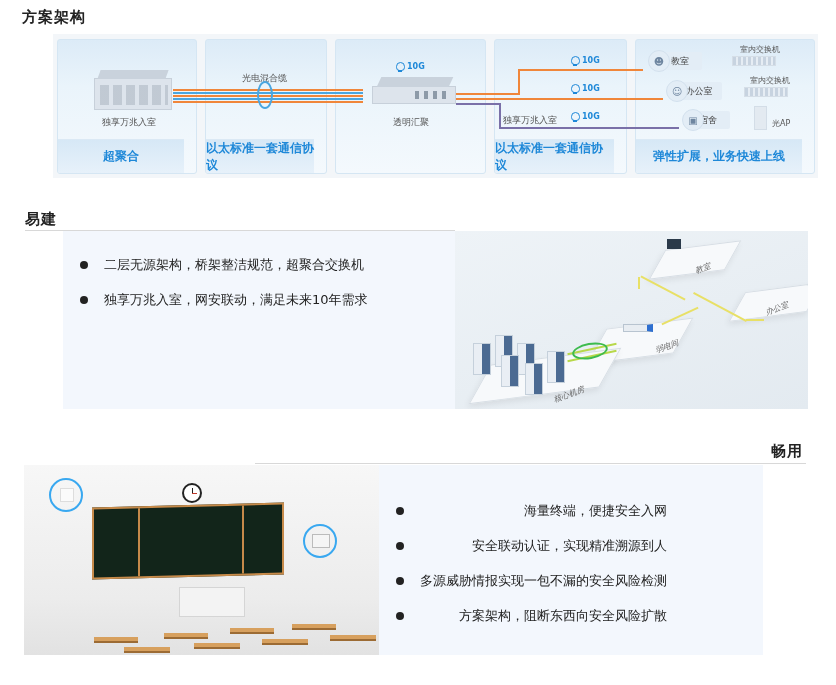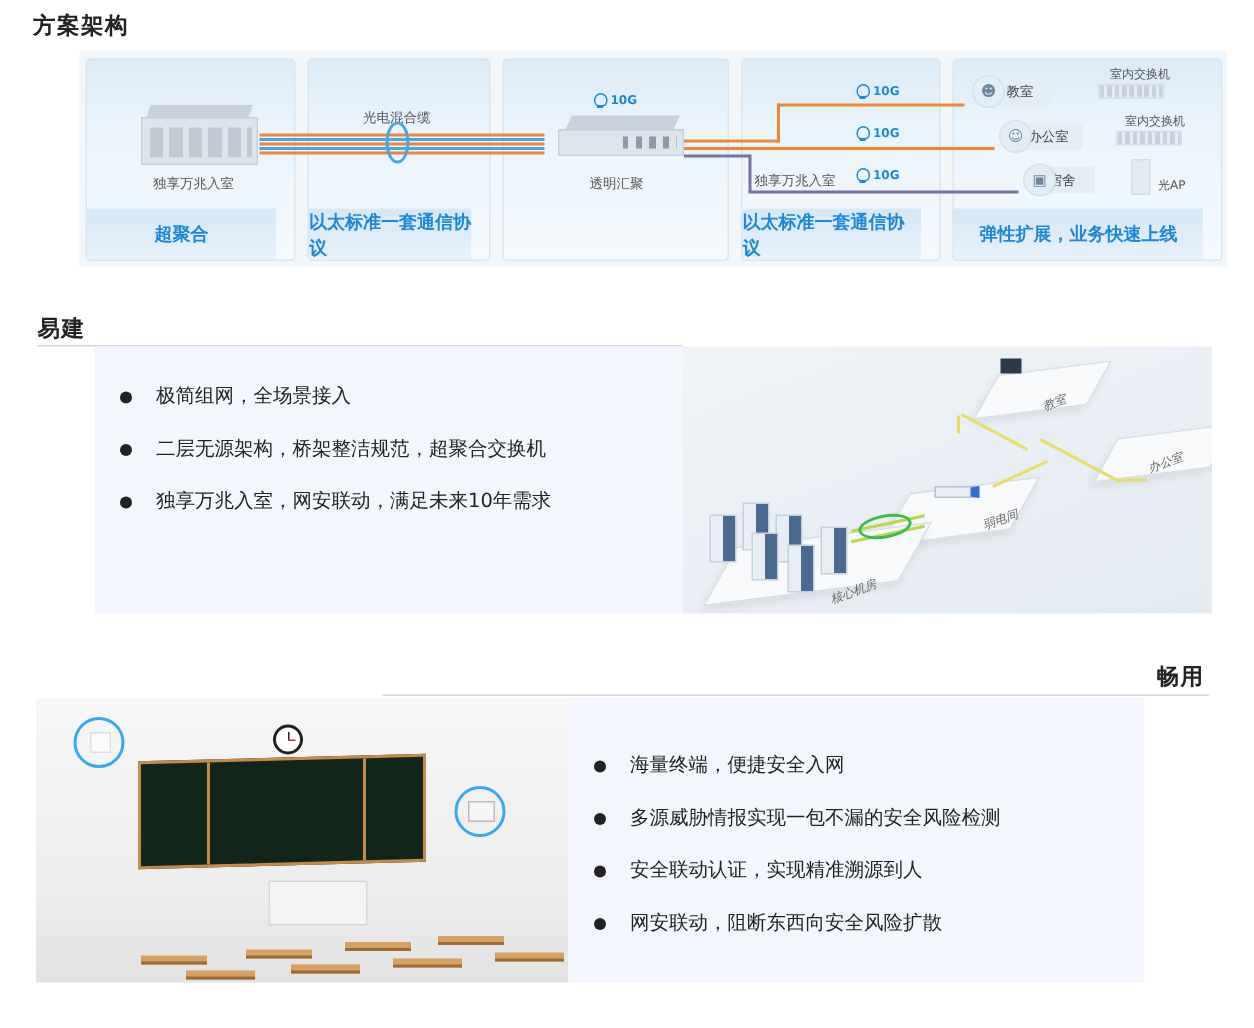--- a/index.html
+++ b/index.html
@@ -149,21 +149,20 @@
 
   <div class="line purple" style="left:403px; top:69px; width:44px;"></div>
   <div class="vline purple" style="left:446px; top:69px; height:25px;"></div>
   <div class="line purple" style="left:446px; top:93px; width:180px;"></div>
 </div>
 
 <div class="sec-title" style="left:25px; top:210px;">易建</div>
 <div class="rule" style="left:25px; top:230px; width:430px;"></div>
 <div class="panel-light" style="left:63px; top:231px; width:392px; height:178px;"></div>
 <ul class="bullets" style="left:80px; top:256px;">
-  <li>极简组网，全场景接入</li>
   <li>二层无源架构，桥架整洁规范，超聚合交换机</li>
   <li>独享万兆入室，网安联动，满足未来10年需求</li>
 </ul>
 
 <div class="diagram">
   <div class="plate" style="left:205px; top:14px; width:70px; height:30px;"></div>
   <div style="position:absolute; left:212px; top:8px; width:14px; height:10px; background:#2b3a4a;"></div>
   <div class="dlbl" style="left:240px; top:32px;">教室</div>
 
   <div class="plate" style="left:285px; top:56px; width:72px; height:30px;"></div>
@@ -215,18 +214,18 @@
   <div class="desk" style="left:140px; top:168px; width:44px;"></div>
   <div class="desk" style="left:206px; top:163px; width:44px;"></div>
   <div class="desk" style="left:268px; top:159px; width:44px;"></div>
   <div class="desk" style="left:100px; top:182px; width:46px;"></div>
   <div class="desk" style="left:170px; top:178px; width:46px;"></div>
   <div class="desk" style="left:238px; top:174px; width:46px;"></div>
   <div class="desk" style="left:306px; top:170px; width:46px;"></div>
 </div>
 
 <div class="panel-light" style="left:379px; top:465px; width:384px; height:190px;"></div>
-<ul class="bullets" style="left:396px; top:502px;">
+<ul class="bullets" style="left:396px; top:502px;text-align:right;">
   <li>海量终端，便捷安全入网</li>
+  <li>安全联动认证，实现精准溯源到人</li>
   <li>多源威胁情报实现一包不漏的安全风险检测</li>
-  <li>安全联动认证，实现精准溯源到人</li>
-  <li>网安联动，阻断东西向安全风险扩散</li>
+  <li>方案架构，阻断东西向安全风险扩散</li>
 </ul>
 
 </body></html>

